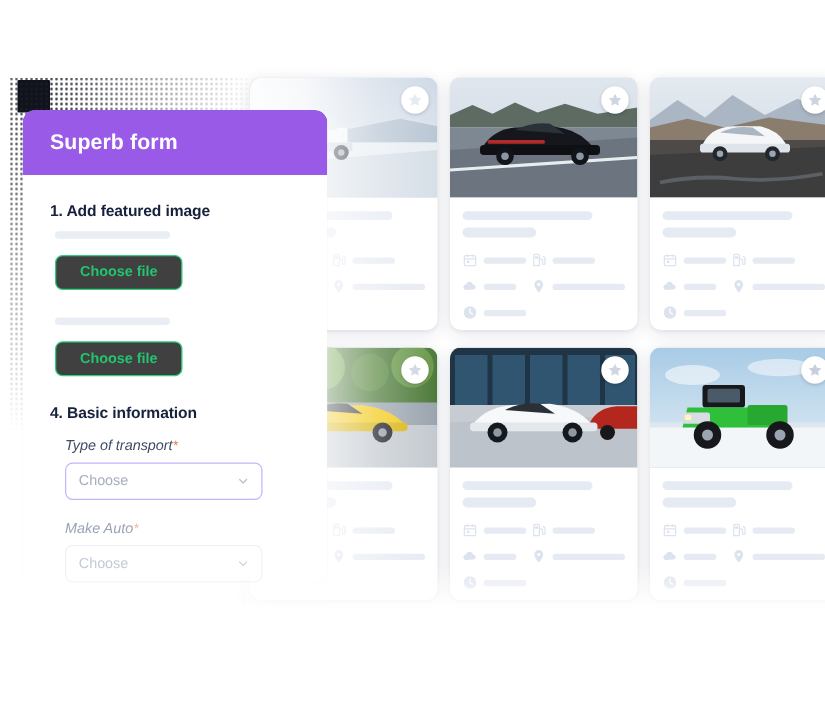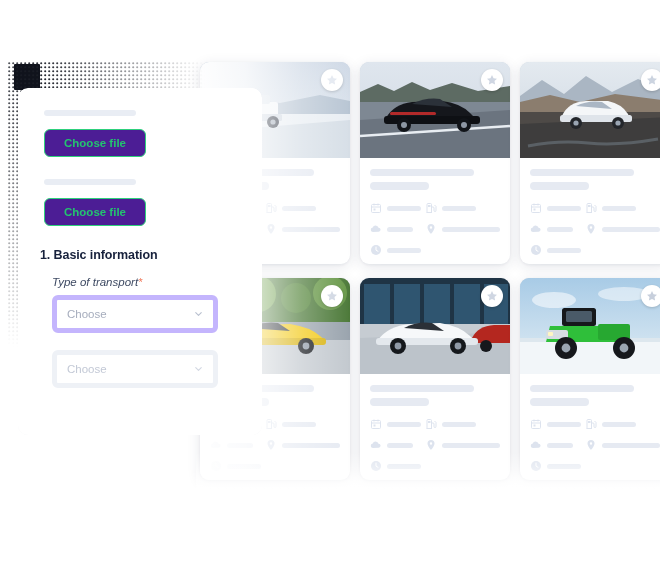--- a/index.html
+++ b/index.html
@@ -110,41 +110,41 @@
     font-weight:bold;
     color:#17213c;
     margin:0 0 9px 0;
     letter-spacing:-.1px;
   }
   .skel-bar{height:6px;width:92px;border-radius:4px;background:#e9edf4;margin:0 0 13px 4px;}
   .choose-file{
     display:inline-block;
     border:1.4px solid #2ed07c;
     color:#23c46f;
-    background:#4c1d95;
+    background:#404040;
     border-radius:6px;
     font-size:11.5px;
     font-weight:bold;
     padding:7px 19px;
     margin:0 0 22px 4px;
     cursor:pointer;
   }
   .field{margin:0 0 4px 12px;}
   .field-label{
     font-size:11.5px;
     color:#3e4a63;
     margin-bottom:7px;
     font-style:italic;
   }
   .field-label.dim{color:#9aa3b5;}
   .req{color:#f0785a;font-size:11px;}
   .select-box{
     position:relative;
     height:28px;
-    border:5px solid #c4b5fd;
+    border:1px solid #c4b5fd;
     border-radius:6px;
     background:#fff;
     display:flex;align-items:center;
     padding:0 10px;
     margin-bottom:17px;
     width:136px;
   }
   .select-box.dim{border-color:#eef1f6;}
   .select-value{font-size:11.5px;color:#a6adbd;}
   .select-box.dim .select-value{color:#c3c9d6;}
@@ -692,49 +692,56 @@
       </radialGradient>
       <mask id="dotmask">
           <rect width="210" height="340" fill="url(#dotfade)"></rect>
         </mask>
     </defs>
     <rect width="210" height="340" fill="url(#dotpat)" mask="url(#dotmask)"></rect>
   </svg>
 
   <div id="form-panel">
 
+    <div id="form-header">
+      <span id="form-title">Superb form</span>
+    </div>
 
     <div id="form-body">
+
+      
+      <div class="step-title">1. Add featured image</div>
+      <div class="skel-bar"></div>
+      <div class="choose-file">Choose file</div>
 
       
       <div class="skel-bar"></div>
       <div class="choose-file">Choose file</div>
 
       
-      <div class="skel-bar"></div>
-      <div class="choose-file">Choose file</div>
-
-      
-      <div class="step-title" style="margin-bottom:14px;">1. Basic information</div>
+      <div class="step-title" style="margin-bottom:14px;">4. Basic information</div>
 
       <div class="field">
         <div class="field-label">
           <span>Type of transport</span><span class="req">*</span>
         </div>
         <div class="select-box">
           <span class="select-value">Choose</span>
           <span class="chev">
             <svg width="11" height="11" viewBox="0 0 24 24" fill="none" stroke="#b9c0cf" stroke-width="2.4" stroke-linecap="round" stroke-linejoin="round">
                 <path d="M6 9l6 6 6-6"></path>
               </svg>
           </span>
         </div>
       </div>
 
       <div class="field">
+        <div class="field-label dim">
+          <span>Make Auto</span><span class="req" style="opacity:.55">*</span>
+        </div>
         <div class="select-box dim">
           <span class="select-value">Choose</span>
           <span class="chev">
             <svg width="11" height="11" viewBox="0 0 24 24" fill="none" stroke="#d2d7e2" stroke-width="2.4" stroke-linecap="round" stroke-linejoin="round">
                 <path d="M6 9l6 6 6-6"></path>
               </svg>
           </span>
         </div>
       </div>
 

